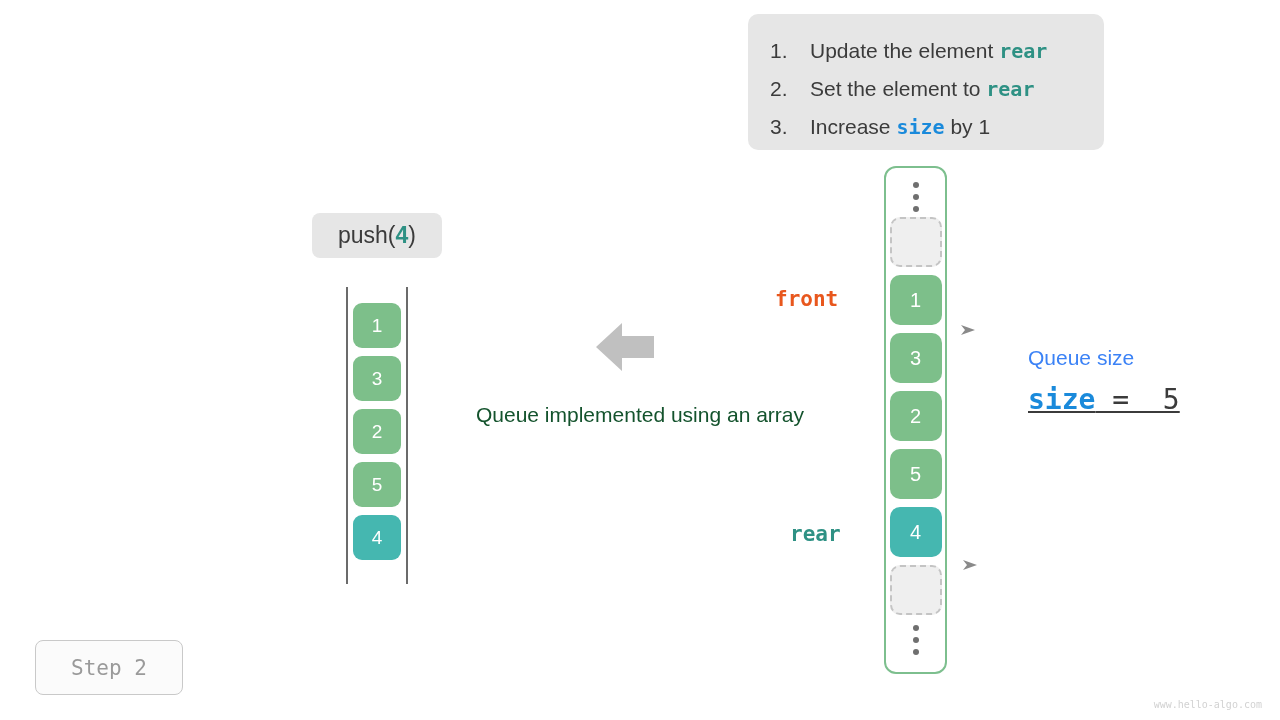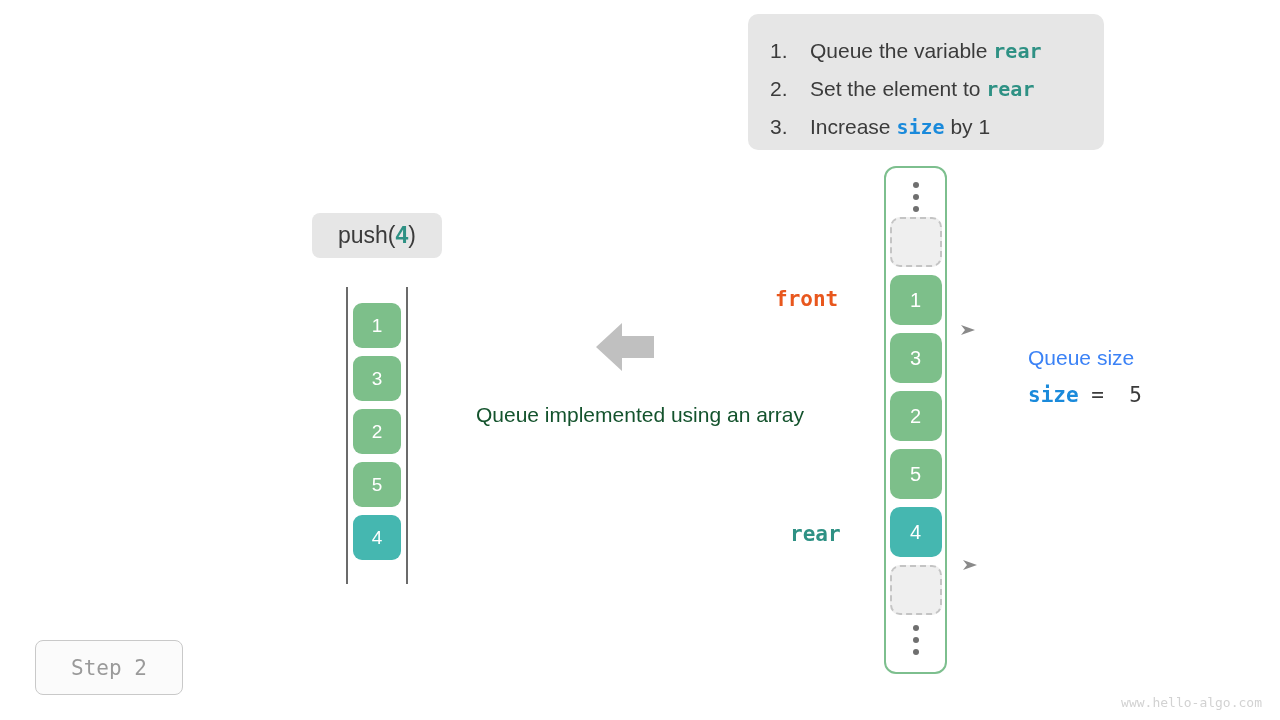--- a/index.html
+++ b/index.html
@@ -212,24 +212,25 @@
     top: 343px;
   }
   #size-title {
     font-size: 21px;
     color: #3b82f6;
     line-height: 30px;
   }
   #size-expr {
     margin-top: 10px;
     font-family: "DejaVu Sans Mono", monospace;
-    font-size: 21px;
+    font-size: 28px;
     font-weight: bold;
     color: #3b3b3b;
     white-space: pre;
+    text-decoration: underline;
   }
   #size-expr .varname { color: #1a8adb; }
   #size-expr .rest { color: #3b3b3b; font-weight: normal; }
 
   
   #step-badge {
     position: absolute;
     left: 35px;
     top: 640px;
     width: 146px;
@@ -246,33 +247,33 @@
     color: #9a9a9a;
     white-space: pre;
   }
 
   
   #watermark {
     position: absolute;
     right: 18px;
     bottom: 10px;
     font-family: "DejaVu Sans Mono", monospace;
-    font-size: 13px;
+    font-size: 10px;
     color: #d2d2d2;
   }
 </style>
 </head>
 <body>
 
 <div class="stage">
 
   <div id="instruction-panel">
     <div class="instr-row">
       <span class="instr-num">1.</span>
-      <span class="instr-text"><span>Queue the variable </span><span class="kw-teal">rear</span><span></span></span>
+      <span class="instr-text"><span>Update the element </span><span class="kw-teal">rear</span><span></span></span>
     </div>
     <div class="instr-row">
       <span class="instr-num">2.</span>
       <span class="instr-text"><span>Set the element to </span><span class="kw-teal">rear</span><span></span></span>
     </div>
     <div class="instr-row">
       <span class="instr-num">3.</span>
       <span class="instr-text"><span>Increase </span><span class="kw-blue">size</span><span> by 1</span></span>
     </div>
   </div>

